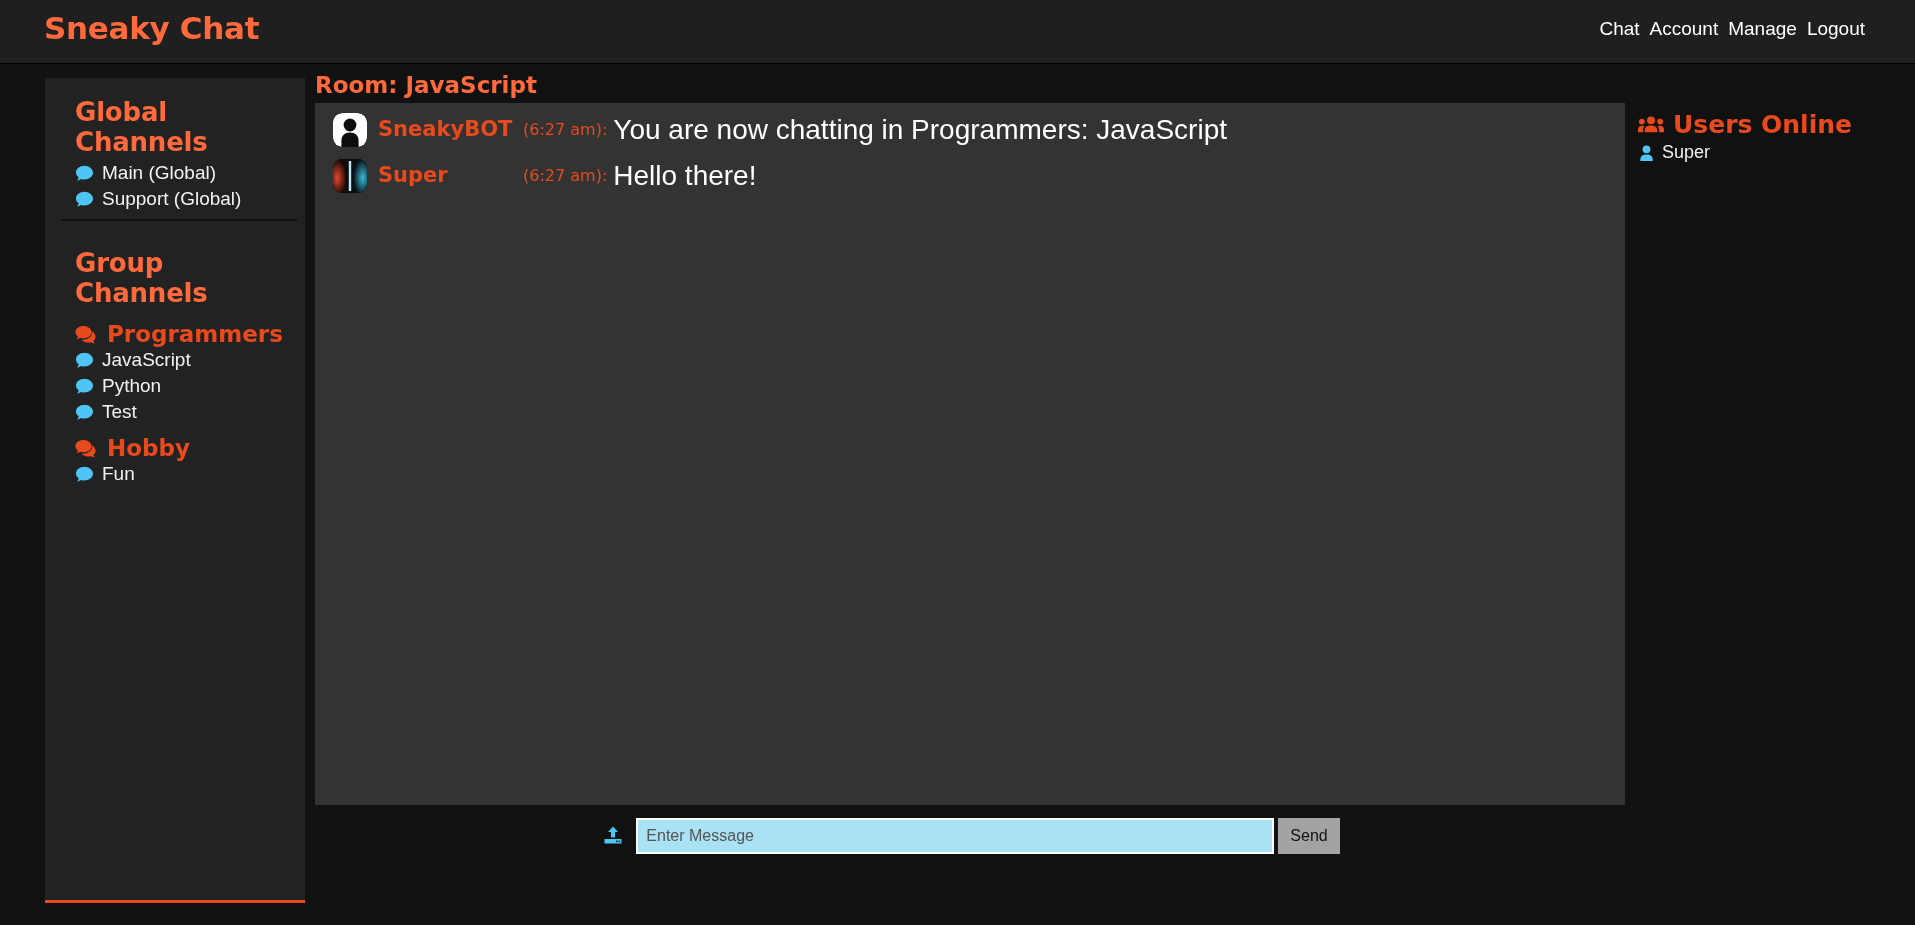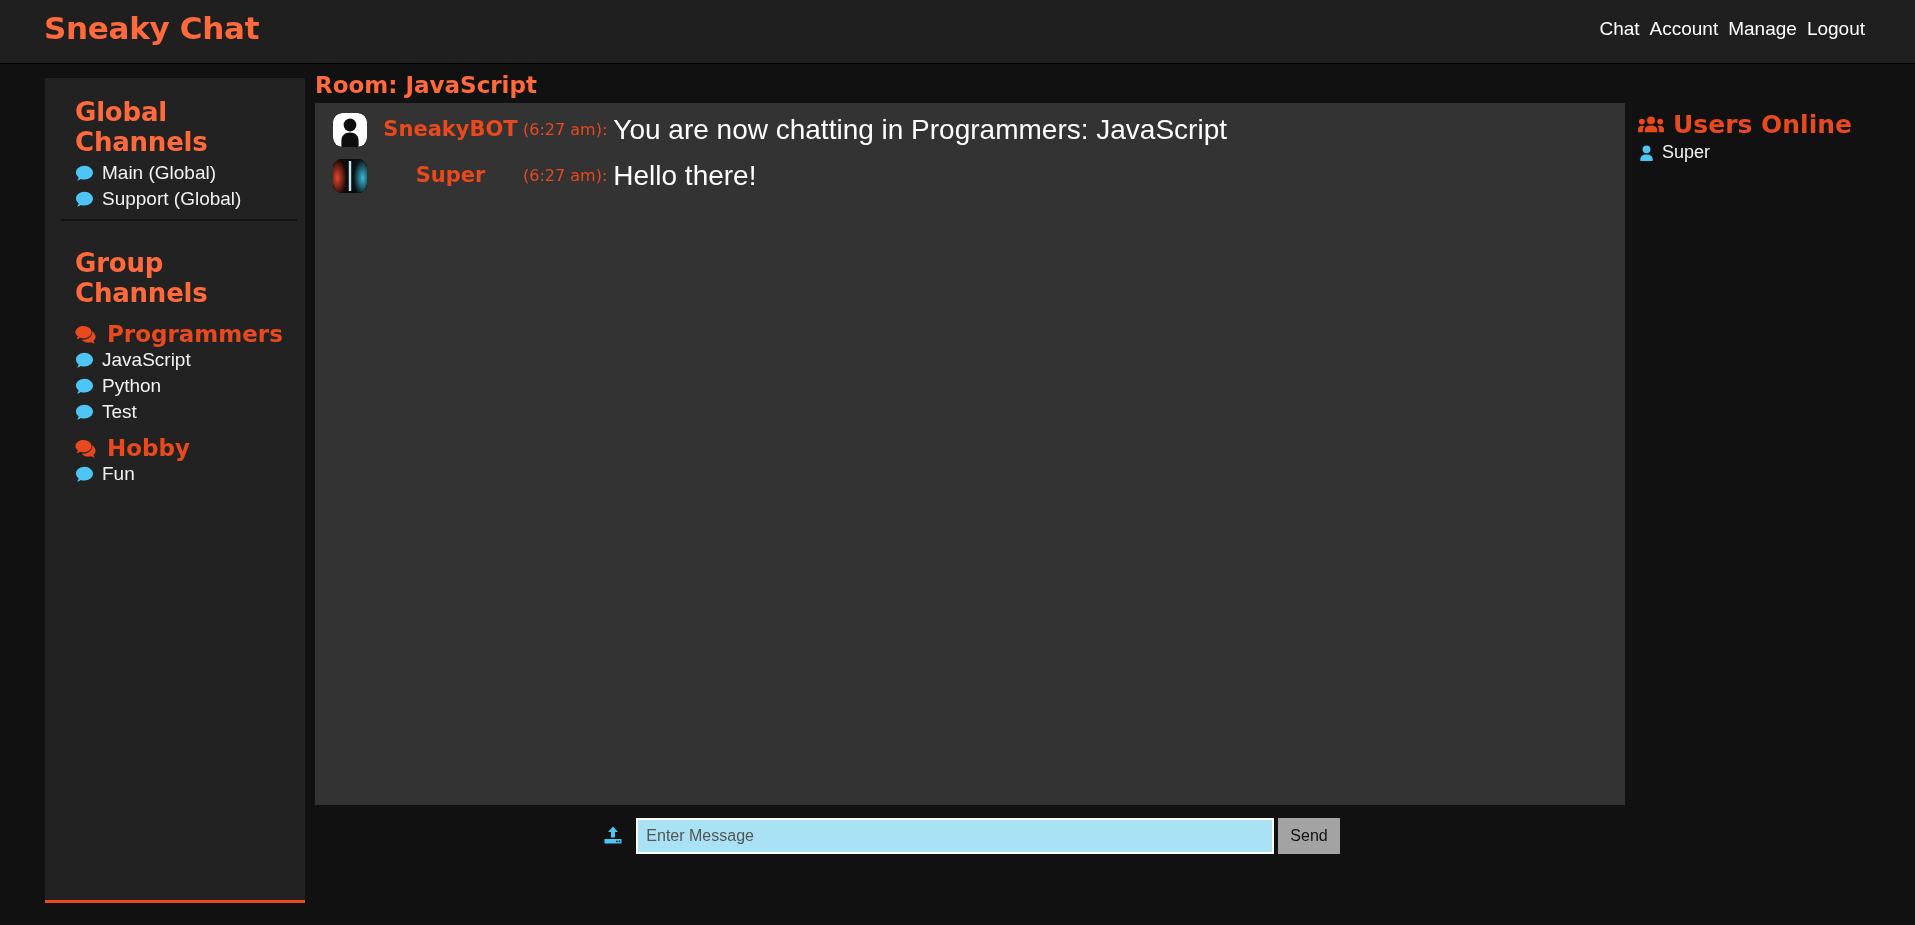--- a/index.html
+++ b/index.html
@@ -138,21 +138,20 @@
     position: relative;
   }
   .msg-user {
     color: #e8491d;
     font-weight: bold;
     font-size: 21px;
     margin-left: 11px;
     width: 145px;
     flex: 0 0 145px;
     line-height: 36px;
-    text-align: center;
   }
   .msg-time {
     color: #e8491d;
     font-size: 16px;
     line-height: 38px;
     flex: 0 0 auto;
   }
   .msg-text {
     color: #ffffff;
     font-size: 28px;

